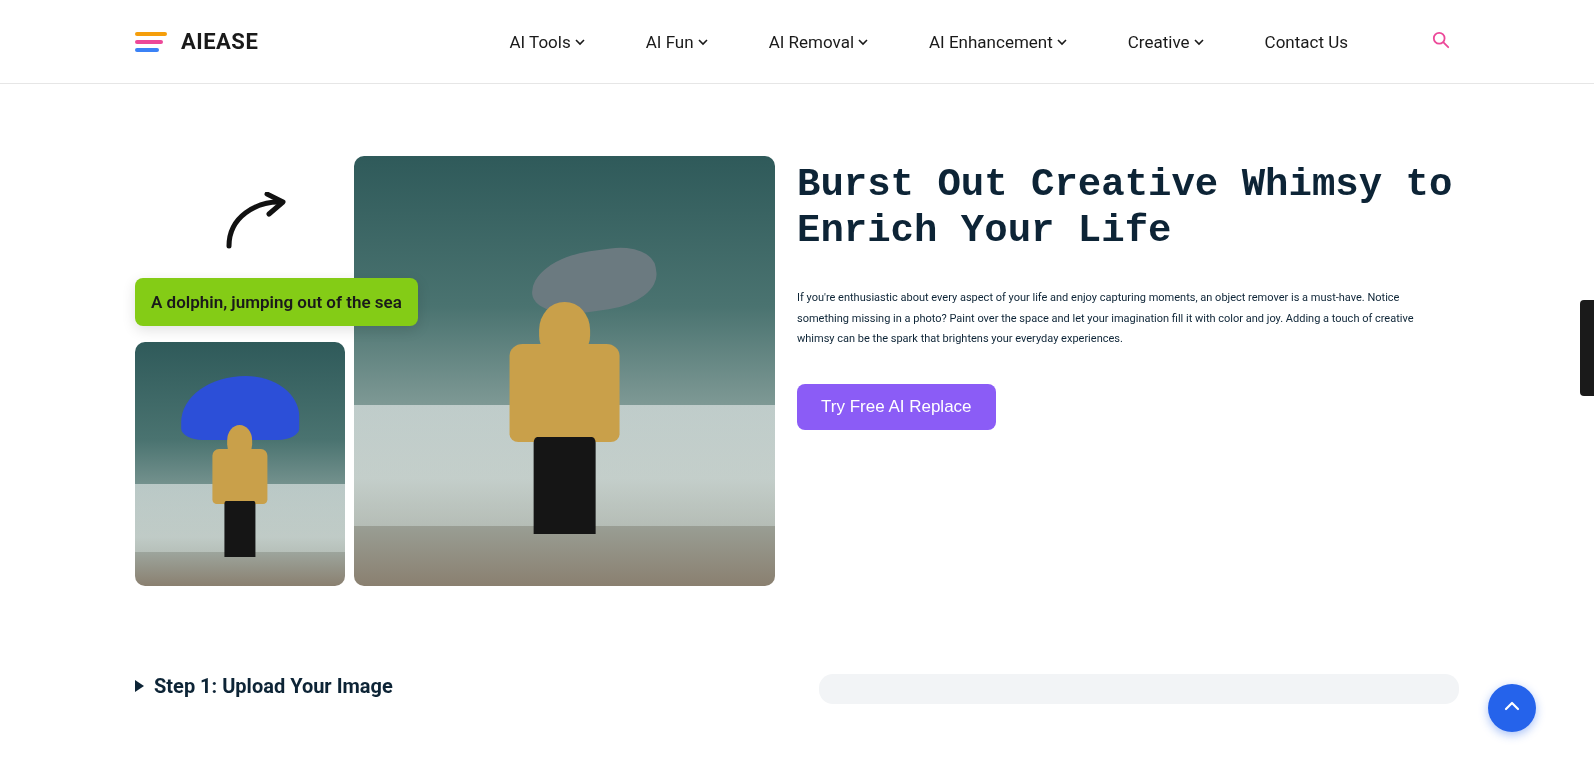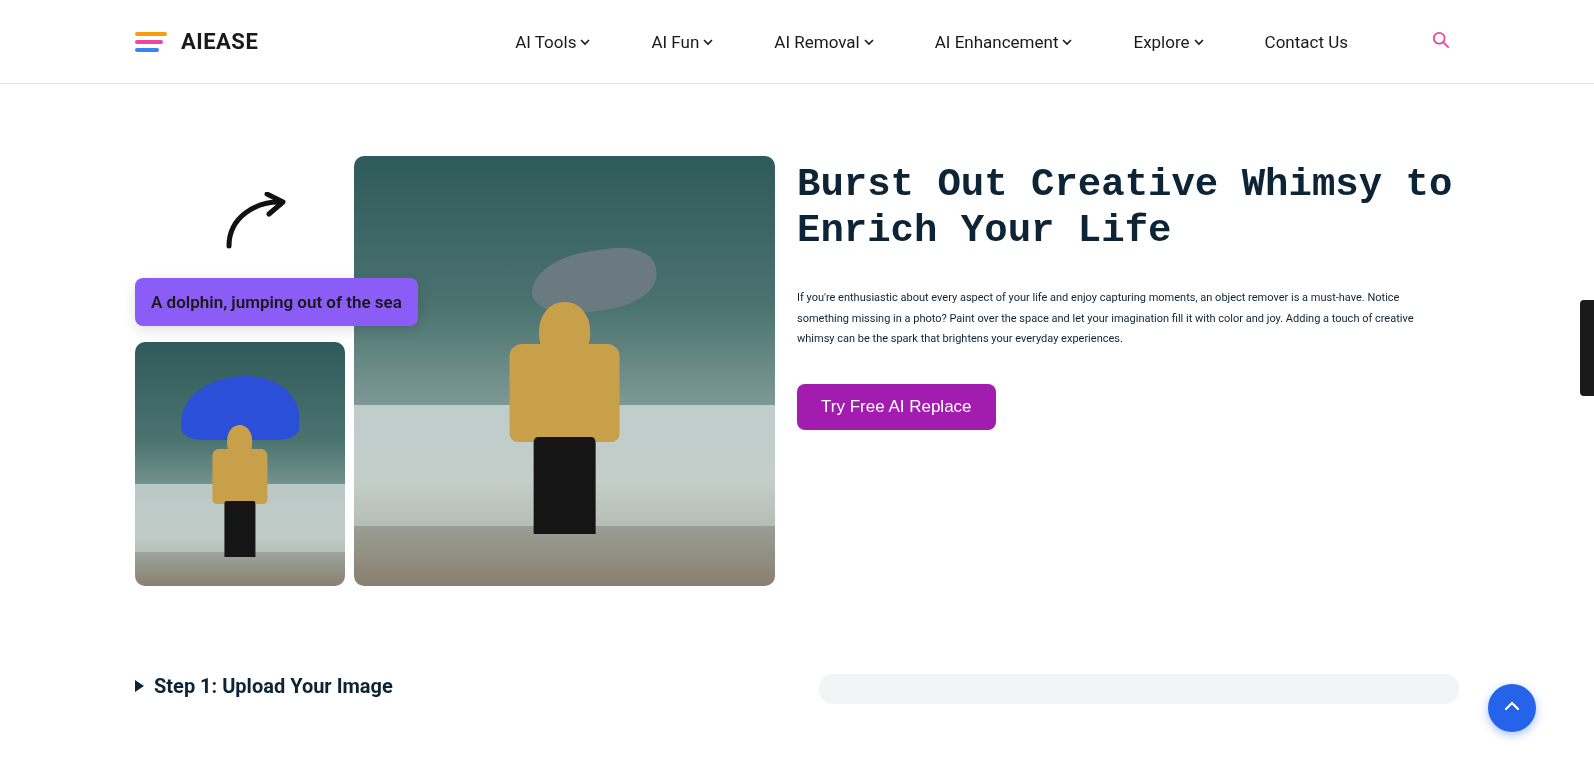--- a/index.html
+++ b/index.html
@@ -13,34 +13,34 @@
 .nav { display: flex; align-items: center; gap: 61px; }
 .nav-item { display: flex; align-items: center; gap: 4px; font-size: 17px; color: #1a1a1a; cursor: pointer; }
 .nav-item .chev { width: 10px; height: 10px; display: inline-flex; }
 .search-btn { width: 36px; height: 36px; display: flex; align-items: center; justify-content: center; cursor: pointer; margin-left: 14px; }
 
 
 .hero { display: flex; padding: 72px 135px 40px; gap: 22px; align-items: flex-start; }
 .visual { position: relative; width: 640px; height: 430px; flex-shrink: 0; }
 .main-img { position: absolute; right: 0; top: 0; width: 421px; height: 430px; border-radius: 10px; overflow: hidden; background: linear-gradient(180deg,#2f5a5a 0%,#4a7370 35%,#a5b5b0 75%,#8a8070 100%); }
 .small-img { position: absolute; left: 0; bottom: 0; width: 210px; height: 244px; border-radius: 10px; overflow: hidden; background: linear-gradient(180deg,#2f5a5a 0%,#4a7370 40%,#a5b5b0 80%,#8a8070 100%); }
-.caption-box { position: absolute; left: 0; top: 122px; background: #8b5cf6; box-shadow: 0 4px 14px rgba(0,0,0,0.12); border-radius: 8px; padding: 14px 16px; font-size: 17px; font-weight: 600; color: #1a1a1a; z-index: 3; }
+.caption-box { position: absolute; left: 0; top: 122px; background: #84cc16; box-shadow: 0 4px 14px rgba(0,0,0,0.12); border-radius: 8px; padding: 14px 16px; font-size: 17px; font-weight: 600; color: #1a1a1a; z-index: 3; }
 .arrow-shape { position: absolute; left: 88px; top: 36px; width: 70px; height: 60px; z-index: 2; }
 .person { position: absolute; bottom: 12%; left: 50%; transform: translateX(-50%); width: 26%; height: 54%; }
 .person-hood { position: absolute; top: 0; left: 50%; transform: translateX(-50%); width: 46%; height: 24%; background: #c9a04a; border-radius: 50% 50% 40% 40%; }
 .person-jacket { position: absolute; top: 18%; left: 50%; transform: translateX(-50%); width: 100%; height: 42%; background: #c9a04a; border-radius: 12% 12% 8% 8%; }
 .person-legs { position: absolute; bottom: 0; left: 50%; transform: translateX(-50%); width: 56%; height: 42%; background: #151515; border-radius: 6% 6% 0 0; }
 .blue-blob { position: absolute; top: 14%; left: 50%; transform: translateX(-50%); width: 56%; height: 26%; background: #2c4fd8; border-radius: 60% 50% 20% 20% / 80% 70% 20% 20%; }
 .wave-band { position: absolute; left: 0; right: 0; bottom: 14%; height: 28%; background: linear-gradient(180deg, rgba(255,255,255,0.5), rgba(200,210,205,0.6)); }
 .dolphin { position: absolute; top: 22%; left: 42%; width: 30%; height: 14%; background: #6b7a80; border-radius: 60% 40% 50% 50% / 70% 50% 60% 50%; transform: rotate(-8deg); }
 
 .copy { flex: 1; padding-top: 6px; }
 .copy h2 { font-size: 39px; font-weight: 700; line-height: 1.18; color: #0d2436; margin-bottom: 34px; font-family: Liberation Mono, monospace; }
 .copy p { font-size: 11px; line-height: 1.88; color: #0d2436; margin-bottom: 34px; max-width: 640px; }
-.cta { display: inline-block; background: #a21caf; color: #fff; font-size: 17px; font-weight: 500; padding: 13px 24px; border-radius: 8px; cursor: pointer; border: none; }
+.cta { display: inline-block; background: #8b5cf6; color: #fff; font-size: 17px; font-weight: 500; padding: 13px 24px; border-radius: 8px; cursor: pointer; border: none; }
 
 
 .howto { padding: 48px 135px 0; }
 .howto h2 { font-size: 36px; font-weight: 700; color: #0d2436; margin-bottom: 30px; }
 .howto-flex { display: flex; gap: 60px; }
 .steps { flex: 1; }
 .step-line { display: flex; align-items: center; gap: 10px; font-size: 20px; font-weight: 700; color: #0d2436; }
 .step-line .tri { width: 0; height: 0; border-left: 9px solid #0d2436; border-top: 6px solid transparent; border-bottom: 6px solid transparent; }
 .preview-panel { width: 640px; background: #f2f4f6; border-radius: 14px; padding: 30px 40px 0; display: flex; gap: 24px; }
 
@@ -91,21 +91,21 @@
     </div>
     <div class="nav-item">
       <span>AI Enhancement</span>
       <span class="chev">
           <svg viewBox="0 0 10 10" width="10" height="10">
             <path d="M1 3 L5 7 L9 3" stroke="#1a1a1a" stroke-width="1.6" fill="none"></path>
           </svg>
         </span>
     </div>
     <div class="nav-item">
-      <span>Explore</span>
+      <span>Creative</span>
       <span class="chev">
           <svg viewBox="0 0 10 10" width="10" height="10">
             <path d="M1 3 L5 7 L9 3" stroke="#1a1a1a" stroke-width="1.6" fill="none"></path>
           </svg>
         </span>
     </div>
     <div class="nav-item">
       <span>Contact Us</span>
     </div>
     <div class="search-btn">

